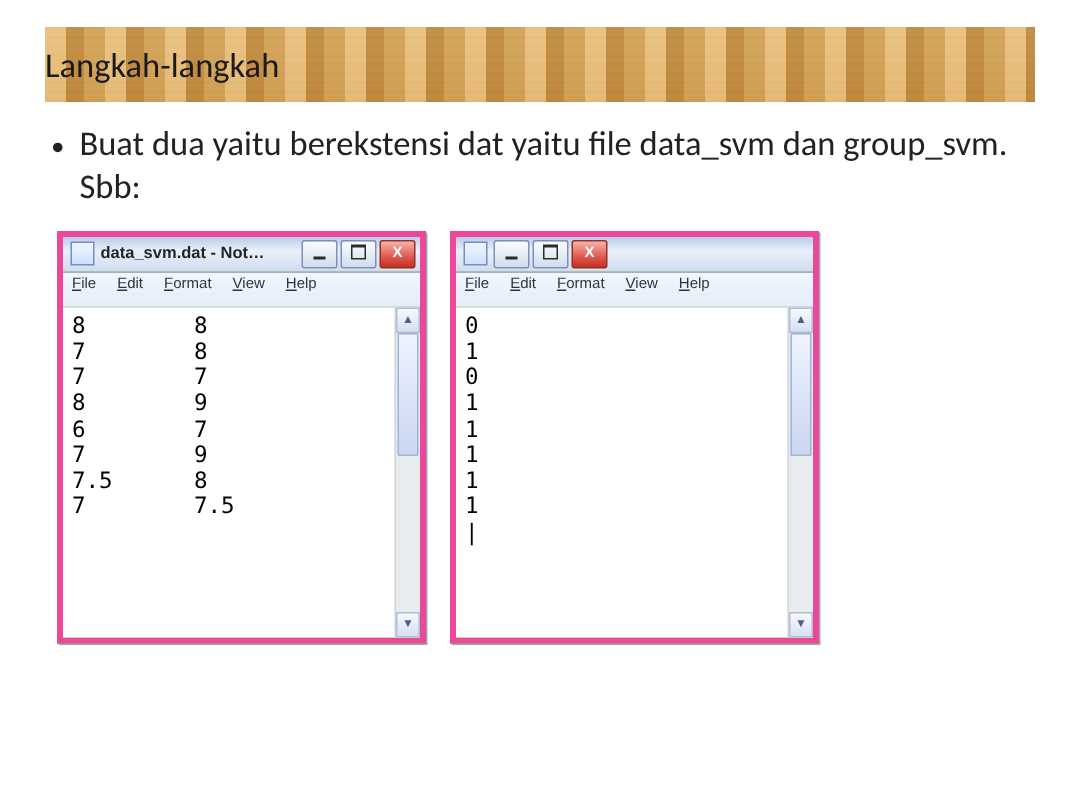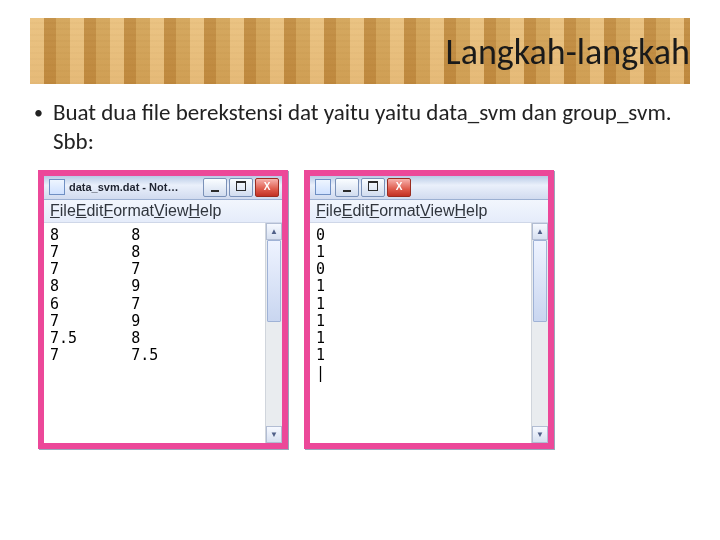--- a/index.html
+++ b/index.html
@@ -6,22 +6,22 @@
     margin: 0;
     width: 720px;
     height: 540px;
     background: #fff;
     font-family: Calibri, Arial, sans-serif;
     overflow: hidden;
   }
   .title-bar {
     margin: 18px 30px 14px 30px;
     padding: 12px 0 10px 0;
-    text-align: right;
-    font-size: 36px;
+    text-align: left;
+    font-size: 23px;
     color: #1a1a1a;
     background-color: #c18a3e;
     background-image:
       repeating-linear-gradient(90deg, rgba(255,220,160,0.55) 0 14px, rgba(185,130,55,0.55) 14px 26px, rgba(215,170,95,0.55) 26px 40px),
       repeating-linear-gradient(0deg, rgba(160,110,40,0.15) 0 2px, transparent 2px 6px),
       linear-gradient(#d2a661, #c79147);
   }
   .bullet-row {
     display: flex;
     align-items: flex-start;
@@ -35,21 +35,21 @@
     line-height: 1;
   }
   .bullet-text { line-height: 1.25; }
   .windows {
     display: flex;
     gap: 16px;
     margin-left: 38px;
   }
   .win {
     width: 238px;
-    border: 6px solid #ec4899;
+    border: 4px solid #ec4899;
     background: #84cc16;
     box-shadow: 1px 1px 0 #9aa6bb;
   }
   .win-titlebar {
     display: flex;
     align-items: center;
     height: 23px;
     padding: 0 3px 0 5px;
     background: linear-gradient(#b9cbe6, #eaf0fb 40%, #d1dbef);
     border-bottom: 1px solid #9cb0d2;
@@ -100,27 +100,27 @@
   .win-btn .max-sq {
     display: inline-block;
     width: 8px;
     height: 7px;
     border: 1px solid #2b2b2b;
     border-top-width: 2px;
     margin-top: 2px;
   }
   .win-menu {
     display: flex;
-    gap: 0;
+    gap: 14px;
     padding: 2px 6px;
     height: 18px;
     background: linear-gradient(#f2f6fd, #e5ecfa);
     border-bottom: 1px solid #cfd7e8;
     font-family: Tahoma, sans-serif;
-    font-size: 16px;
+    font-size: 10px;
     color: #30353d;
   }
   .win-menu span:first-letter { text-decoration: underline; }
   .win-body {
     display: flex;
     height: 220px;
     background: #fff;
     gap: 12px;
   }
   .win-text {
@@ -159,21 +159,21 @@
     border-radius: 1px;
   }
 </style>
 </head>
 <body>
 
 <div class="title-bar">Langkah-langkah</div>
 
 <div class="bullet-row">
   <div class="bullet-dot">•</div>
-  <div class="bullet-text">Buat dua file berekstensi dat yaitu yaitu data_svm dan group_svm. Sbb:</div>
+  <div class="bullet-text">Buat dua yaitu berekstensi dat yaitu file data_svm dan group_svm. Sbb:</div>
 </div>
 
 <div class="windows">
 
   <div class="win">
     <div class="win-titlebar">
       <div class="win-icon"></div>
       <div class="win-title">data_svm.dat - Not…</div>
       <div class="win-btns">
         <div class="win-btn"><span class="min-ln"></span></div>

